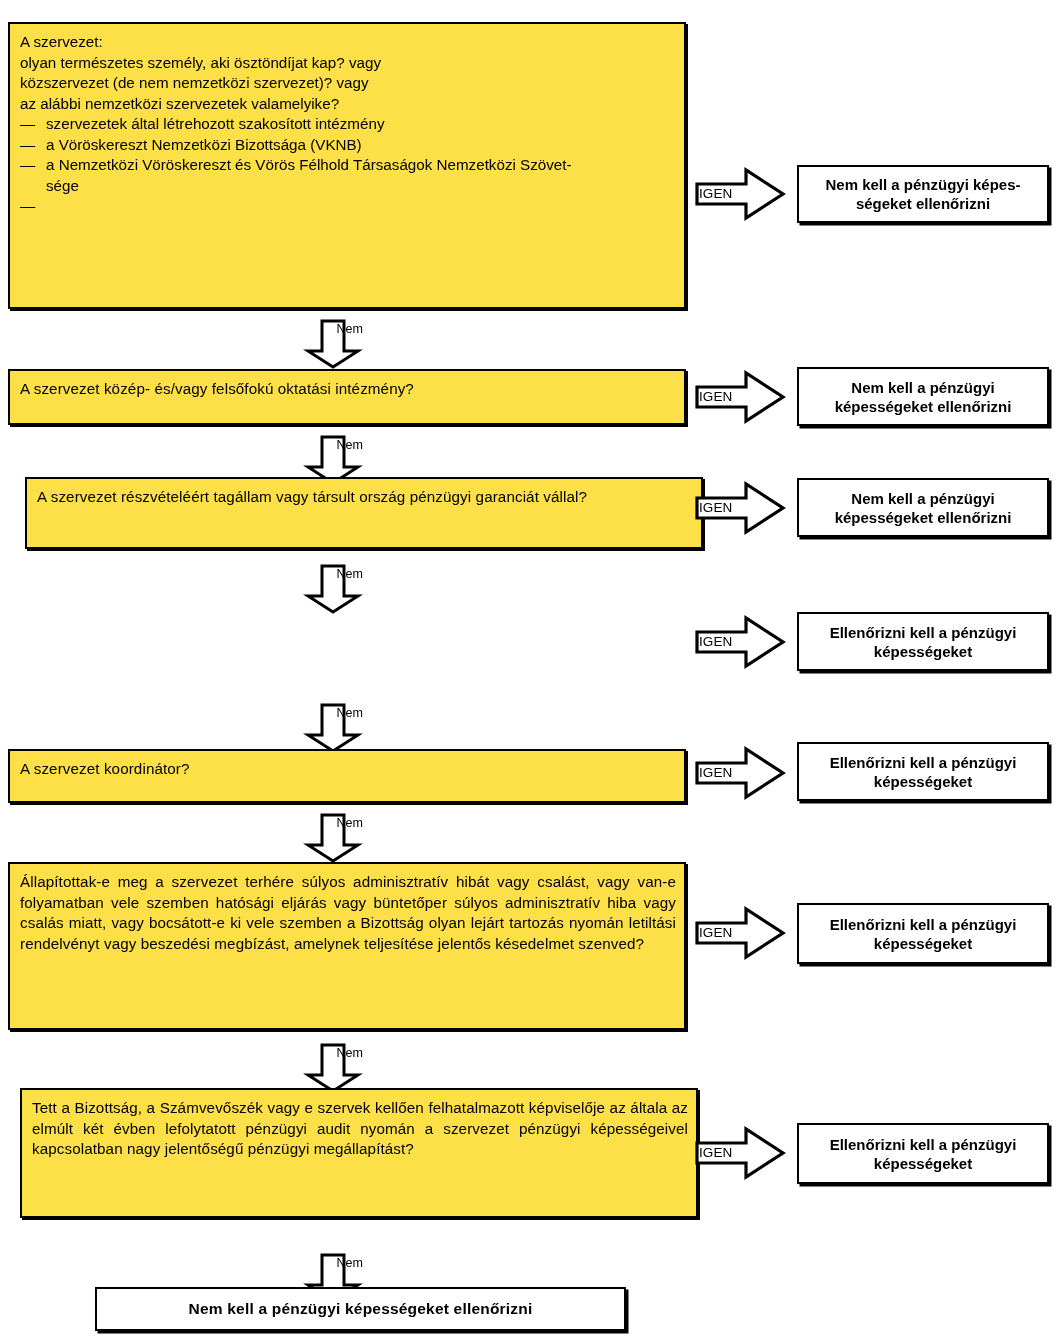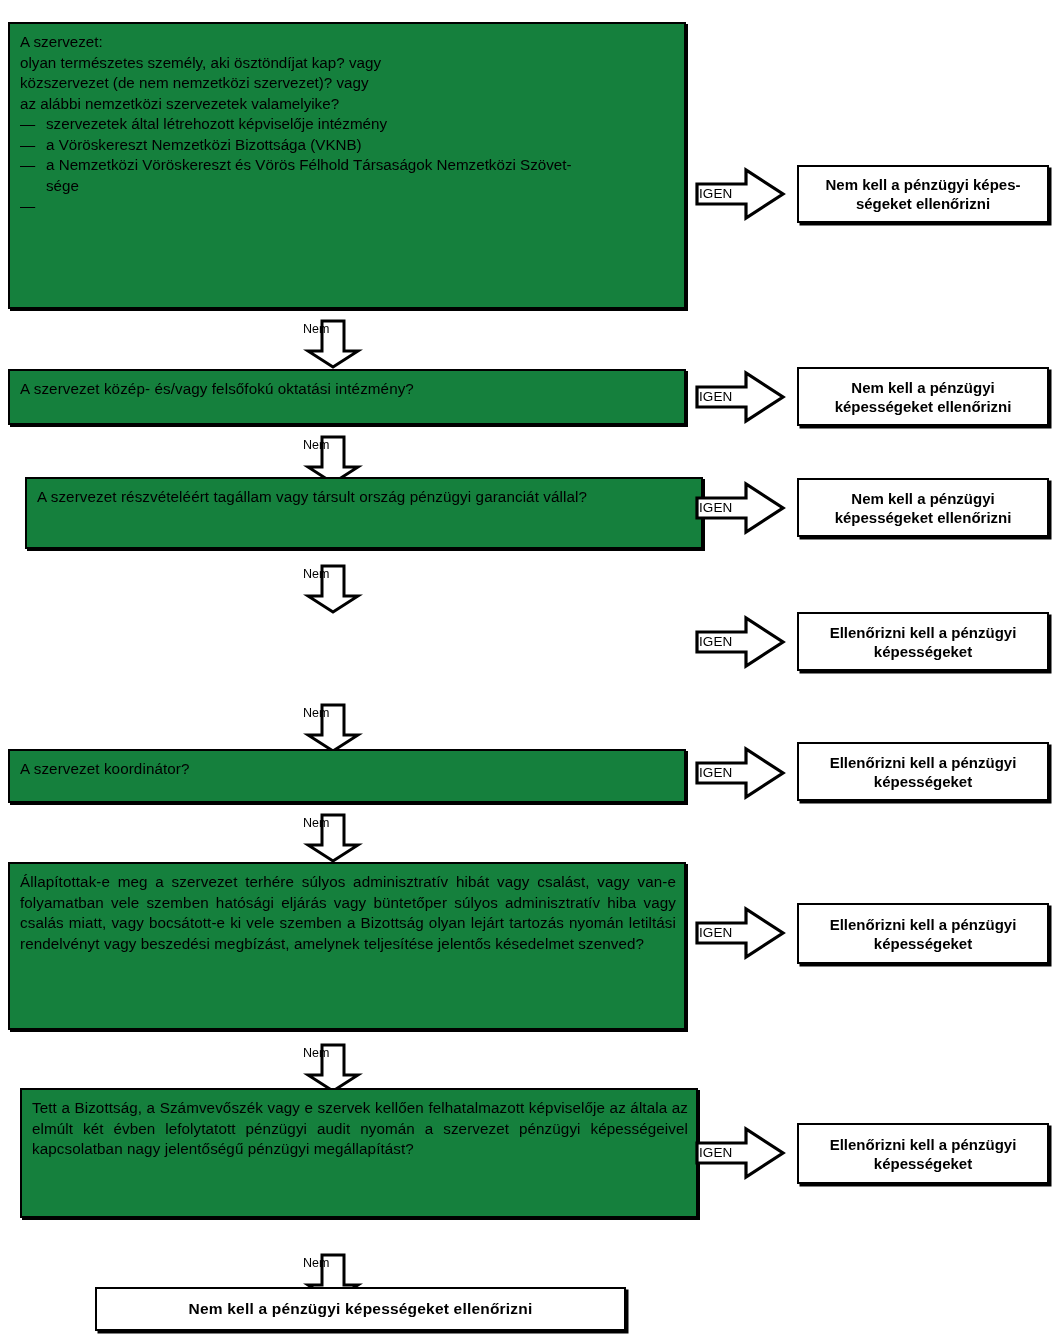--- a/index.html
+++ b/index.html
@@ -14,21 +14,21 @@
     height:1342px;
     overflow:hidden;
     background:#fff;
   }
 
   
   .qbox{
     position:absolute;
     box-sizing:border-box;
     border:2px solid #000;
-    background:#15803d;
+    background:#fde047;
     box-shadow:2px 2px 0 0 #000;
   }
   .qbox .txt{
     position:absolute;
     left:10px;
     right:8px;
     top:8px;
     font-size:15.2px;
     line-height:20.5px;
     letter-spacing:0.1px;
@@ -100,21 +100,21 @@
   .nem{
     position:absolute;
     width:60px;
     height:52px;
   }
   .nem svg{ display:block; width:60px; height:52px; }
   .nem .lbl{
     position:absolute;
     left:0; right:0;
     top:5px;
-    text-align:left;
+    text-align:right;
     font-size:12.5px;
     line-height:13px;
   }
 
   .finalbox{
     position:absolute;
     box-sizing:border-box;
     border:2px solid #000;
     background:#fff;
     box-shadow:2.5px 2.5px 0 0 #000;
@@ -140,21 +140,21 @@
 
   <div class="qbox" style="left:8px; top:22px; width:678px; height:287px;">
     <div class="intro">
       <span class="l">A szervezet:</span>
       <span class="l">olyan természetes személy, aki ösztöndíjat kap? vagy</span>
       <span class="l">közszervezet (de nem nemzetközi szervezet)? vagy</span>
       <span class="l">az alábbi nemzetközi szervezetek valamelyike?</span>
 
       <span class="li">
         <span class="dash">—</span>
-        <span class="cont">szervezetek által létrehozott képviselője intézmény</span>
+        <span class="cont">szervezetek által létrehozott szakosított intézmény</span>
       </span>
 
       <span class="li">
         <span class="dash">—</span>
         <span>a Vöröskereszt Nemzetközi Bizottsága (VKNB)</span>
       </span>
 
       <span class="li">
         <span class="dash">—</span>
         <span>a Nemzetközi Vöröskereszt és Vörös Félhold Társaságok Nemzetközi Szövet-</span>

